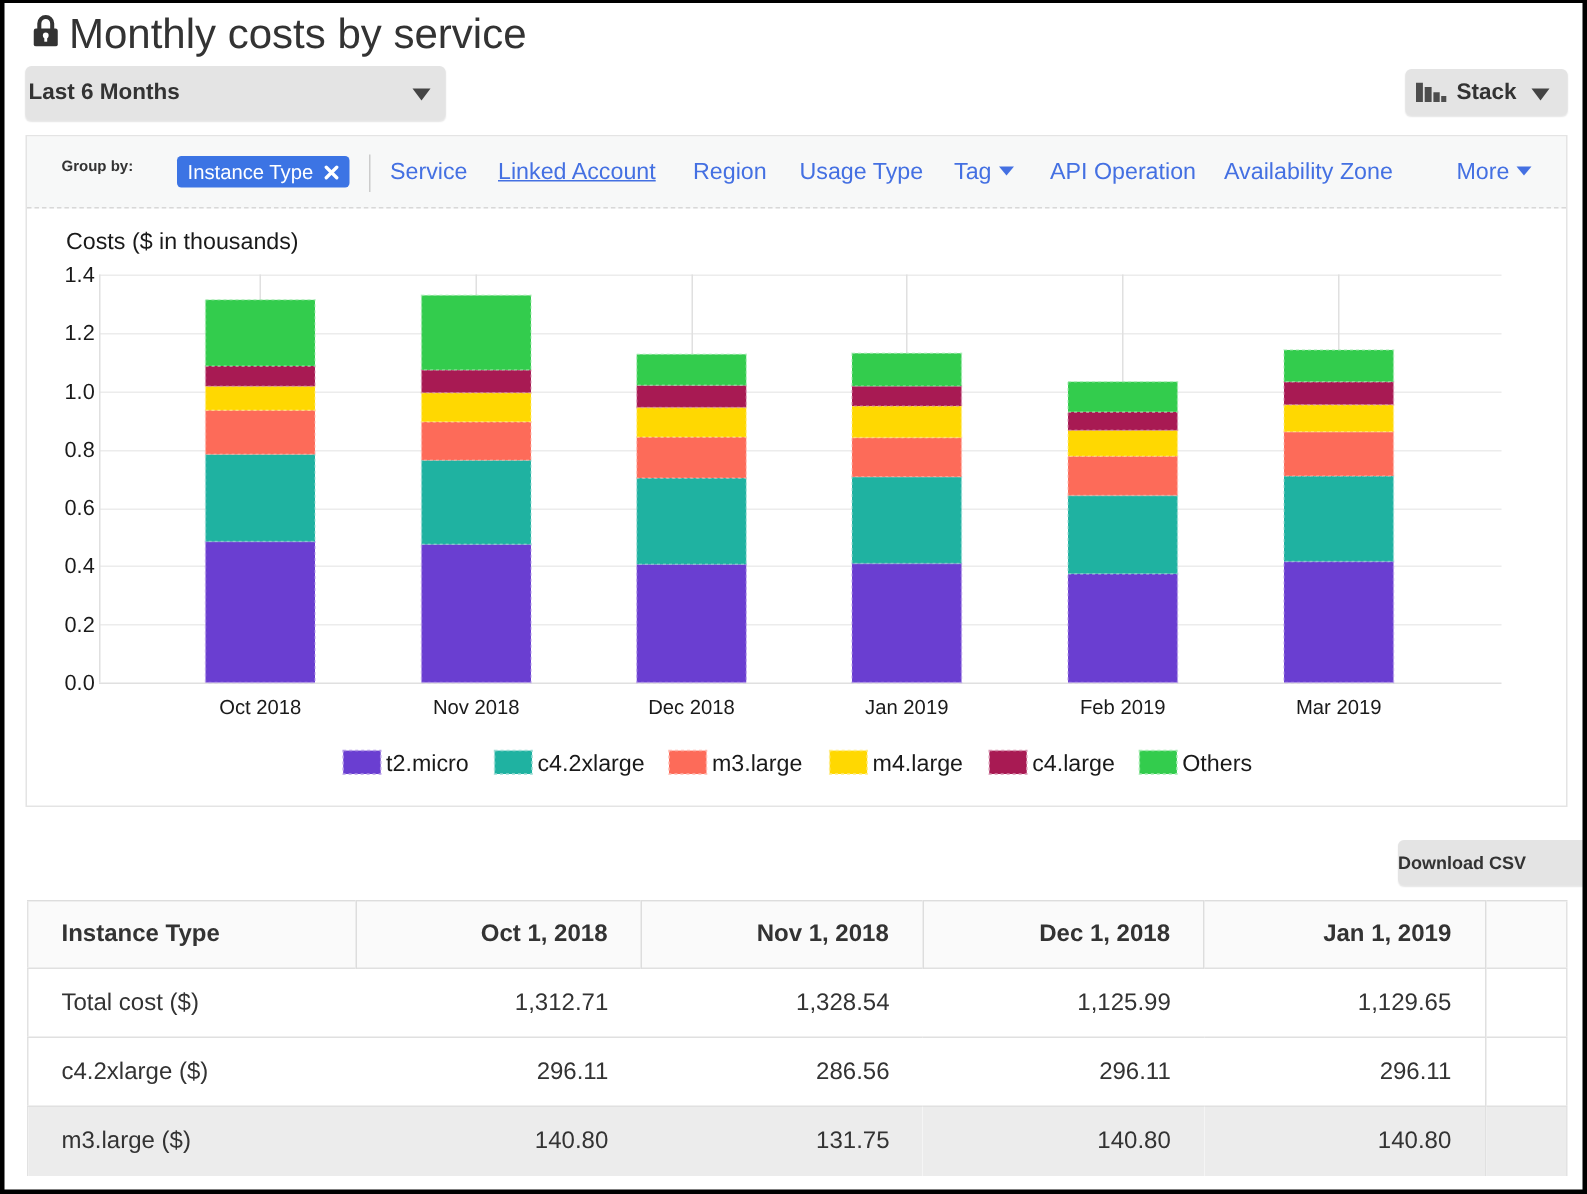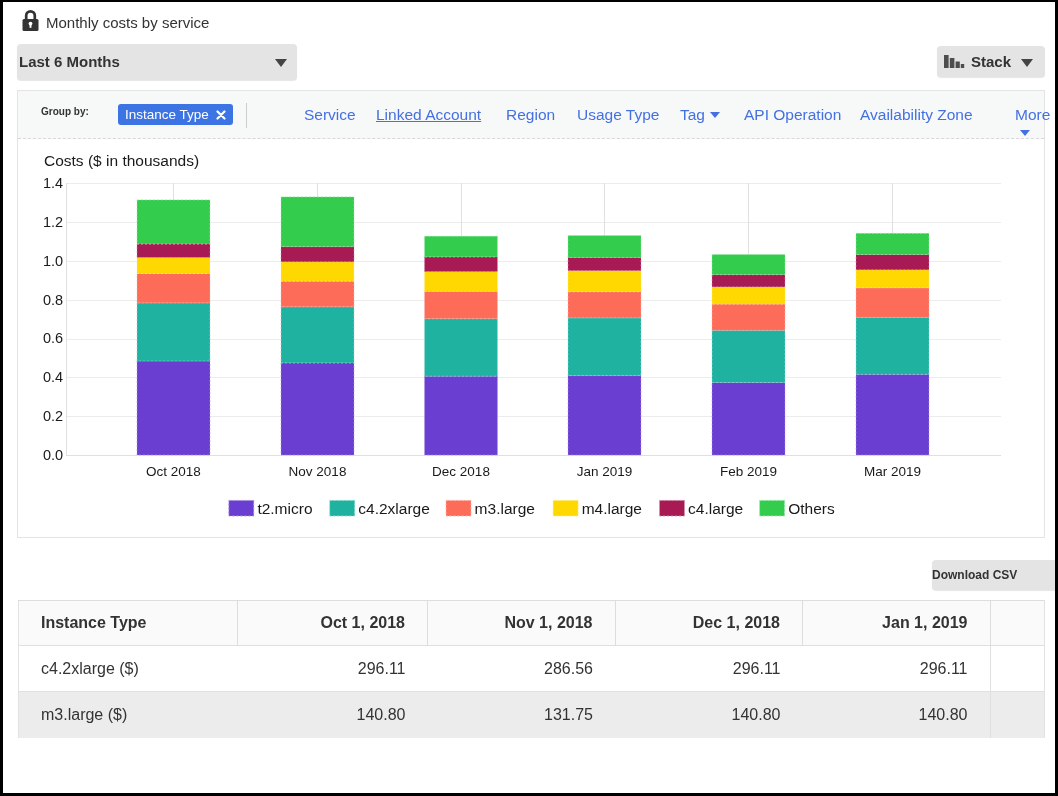--- a/index.html
+++ b/index.html
@@ -3,41 +3,41 @@
 <meta charset="utf-8">
 <style>
   * { margin:0; padding:0; box-sizing:border-box; }
   html,body { width:1058px; height:796px; background:#fff; overflow:hidden;
     font-family:"Liberation Sans", sans-serif; }
   #page { position:relative; width:1058px; height:796px; background:#fff; }
   #frame { position:absolute; inset:0; border:3px solid #000; border-top-width:2px; z-index:99; pointer-events:none; }
   .abs { position:absolute; }
 
   
-  #title { left:46px; top:8px; font-size:15px; line-height:29px; color:#333; }
+  #title { left:46px; top:8px; font-size:28px; line-height:29px; color:#333; }
 
   
   .gbtn { background:#e4e4e4; border-radius:4px; color:#333; font-weight:bold;
           font-size:15px; box-shadow:0 1px 1px rgba(0,0,0,0.1); }
   #btn-range { left:17px; top:44px; width:280px; height:36px; line-height:36px; padding-left:2px; }
   #btn-monthly { left:303px; top:44px; width:100px; height:36px; line-height:36px; padding-left:13px; }
   #btn-stack { left:937px; top:46px; width:108px; height:31px; line-height:31px; }
   .caret { display:inline-block; width:0; height:0; border-left:6.5px solid transparent;
            border-right:6.5px solid transparent; border-top:8px solid #444; vertical-align:middle; }
 
   
   #panel { left:17px; top:90px; width:1028px; height:448px; border:1px solid #e4e4e4; background:#fff; }
   #groupbar { position:absolute; left:0; top:0; width:100%; height:48px; background:#f7f8f8;
               border-bottom:1px dashed #d8d8d8; }
   #groupbar .lbl { position:absolute; left:23px; top:15px; font-size:10px; font-weight:bold; color:#333; }
   #pill { position:absolute; left:100px; top:13px; height:21px; background:#3c74e4; border-radius:3px;
           color:#fff; font-size:13.5px; line-height:21px; padding:0 7px; }
   
   #gb-sep { position:absolute; left:228px; top:12px; width:1px; height:25px; background:#ccc; }
-  .gblink { position:absolute; top:15px; font-size:15.5px; color:#4470e2;margin-left:44px; }
+  .gblink { position:absolute; top:15px; font-size:15.5px; color:#4470e2; }
   .bluecaret { display:inline-block; width:0; height:0; border-left:5px solid transparent;
            border-right:5px solid transparent; border-top:6px solid #4470e2; vertical-align:middle;
            margin-left:5px; margin-bottom:2px; }
 
   
   #btn-csv { left:932px; top:560px; width:135px; height:30px; line-height:30px; text-align:left;
              font-size:12px; }
 
   
   #tbl { left:18px; top:600px; width:1026px; border-collapse:collapse; table-layout:fixed;
@@ -220,20 +220,28 @@
         <th>Instance Type</th>
           <th>Oct 1, 2018</th>
           <th>Nov 1, 2018</th>
         <th>Dec 1, 2018</th>
           <th>Jan 1, 2019</th>
           <th class="stub"></th>
       </tr>
     </thead>
     <tbody>
       <tr>
+          <td>Total cost ($)</td>
+          <td>1,312.71</td>
+          <td>1,328.54</td>
+          <td>1,125.99</td>
+          <td>1,129.65</td>
+          <td class="stub"></td>
+        </tr>
+      <tr>
           <td>c4.2xlarge ($)</td>
           <td>296.11</td>
           <td>286.56</td>
           <td>296.11</td>
           <td>296.11</td>
           <td class="stub"></td>
         </tr>
       <tr class="shade">
           <td>m3.large ($)</td>
           <td>140.80</td>

